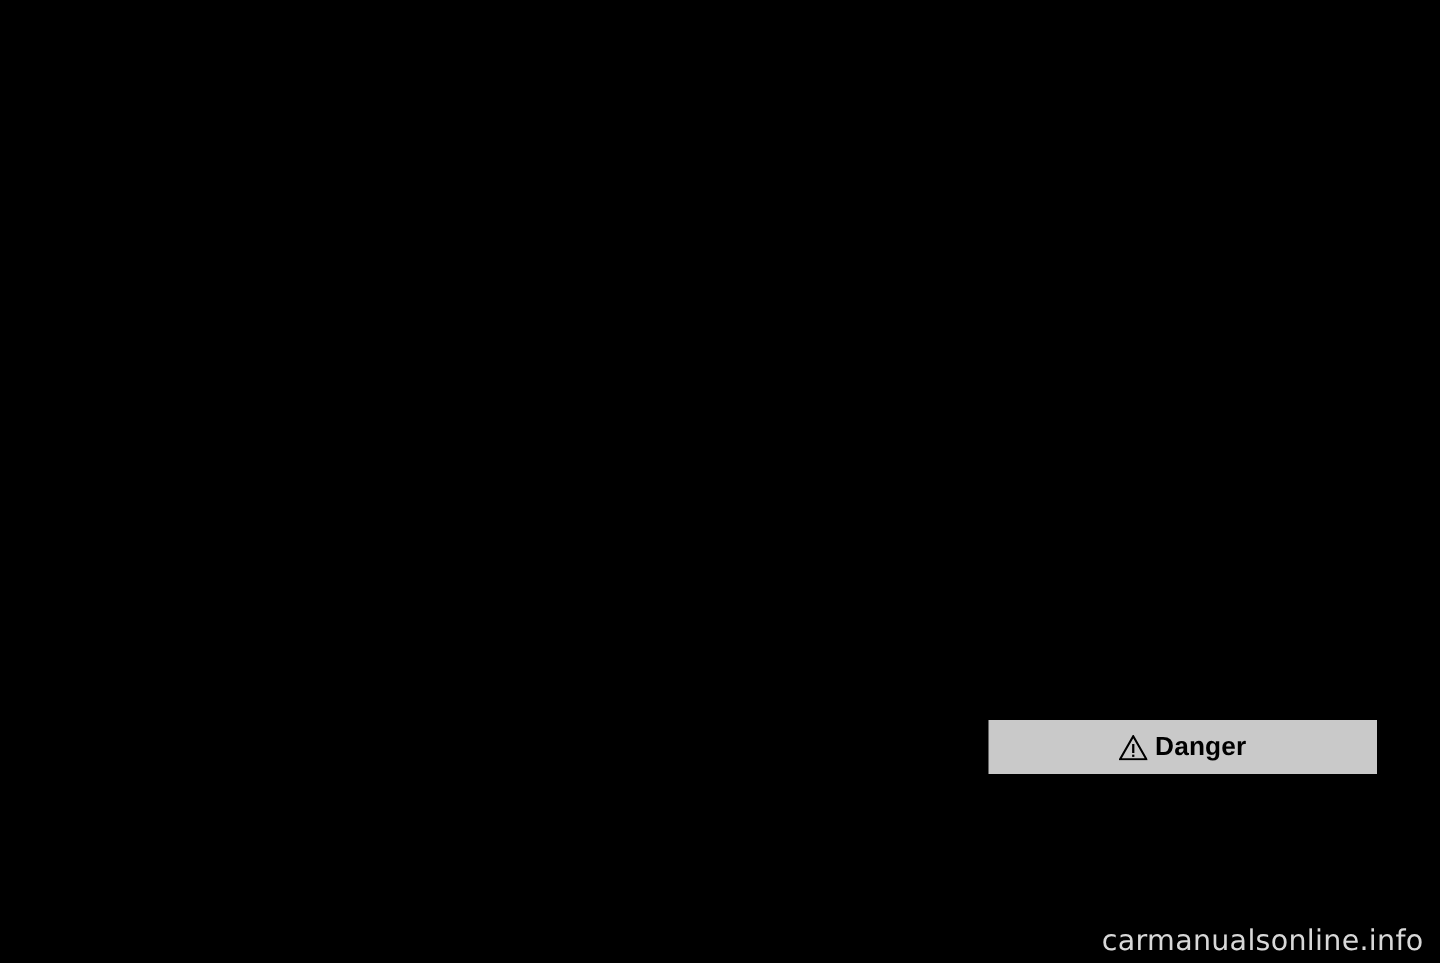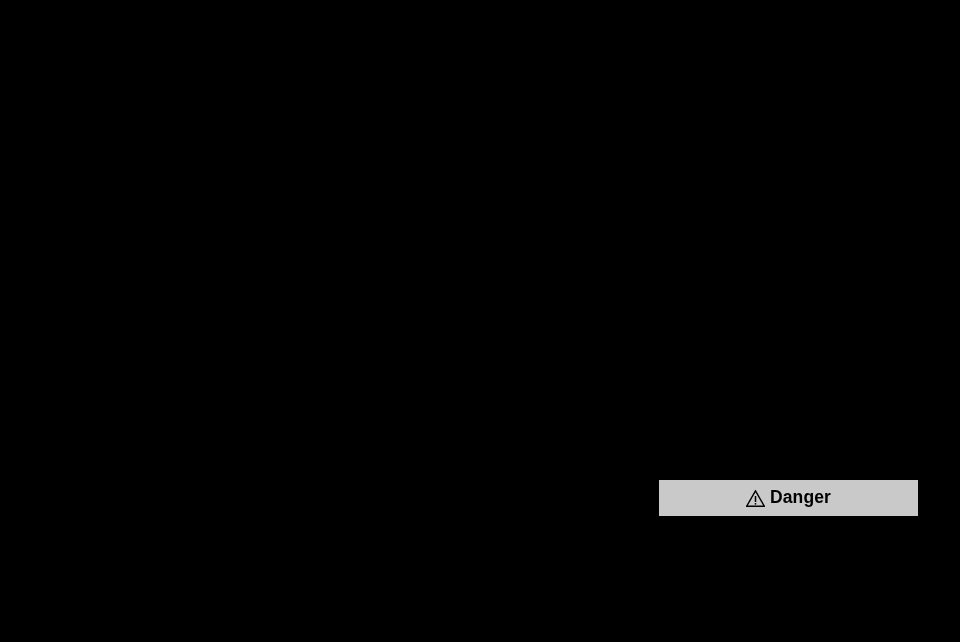--- a/index.html
+++ b/index.html
@@ -68,14 +68,15 @@
         <svg viewBox="0 0 19 17" width="19" height="17" aria-hidden="true">
           <path d="M9.5 0.8 L18.3 16.2 L0.7 16.2 Z" fill="none" stroke="#000000" stroke-width="1.4" stroke-linejoin="miter"></path>
           <rect x="8.75" y="6.0" width="1.5" height="6.0" fill="#000000"></rect>
           <rect x="8.75" y="13.1" width="1.5" height="1.5" fill="#000000"></rect>
         </svg>
       </span>
       <span class="danger-label">Danger</span>
     </div>
   </div>
 
+  <div class="watermark">carmanualsonline.info</div>
 
 </div>
 
 </body></html>

